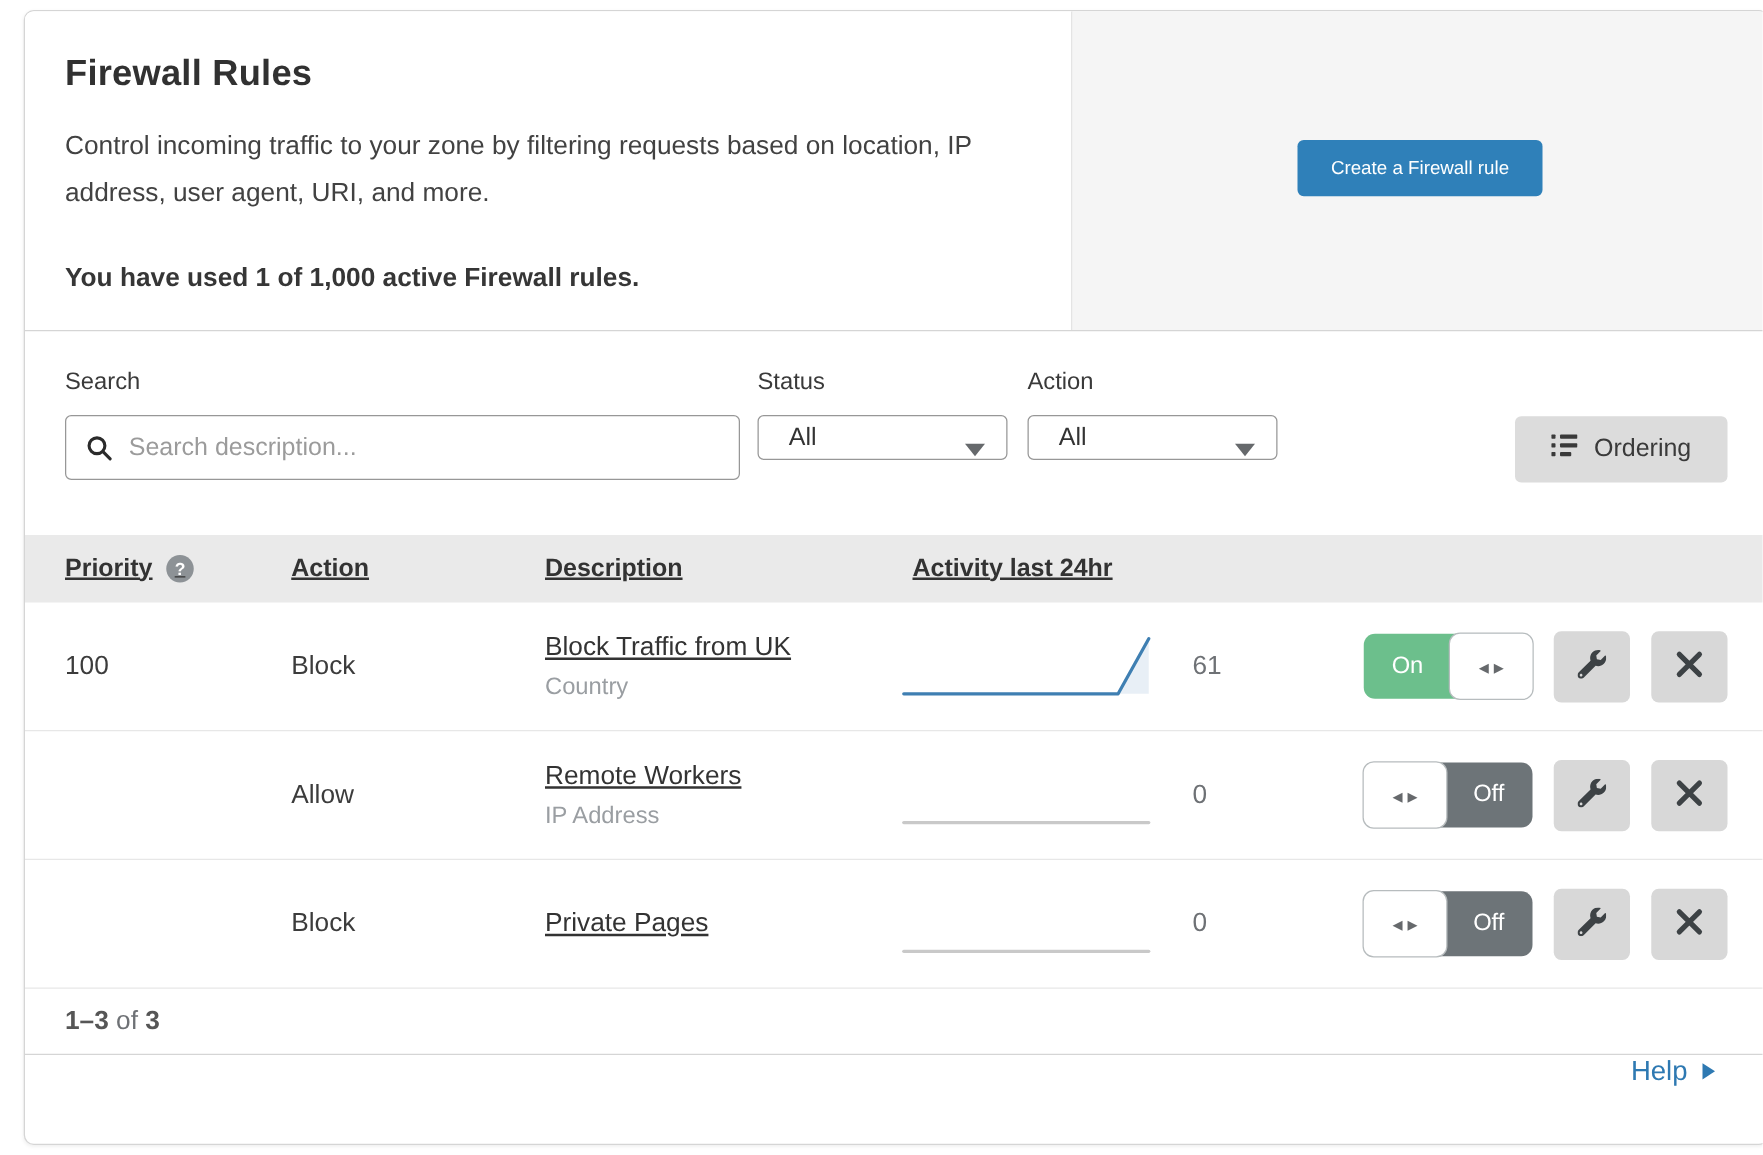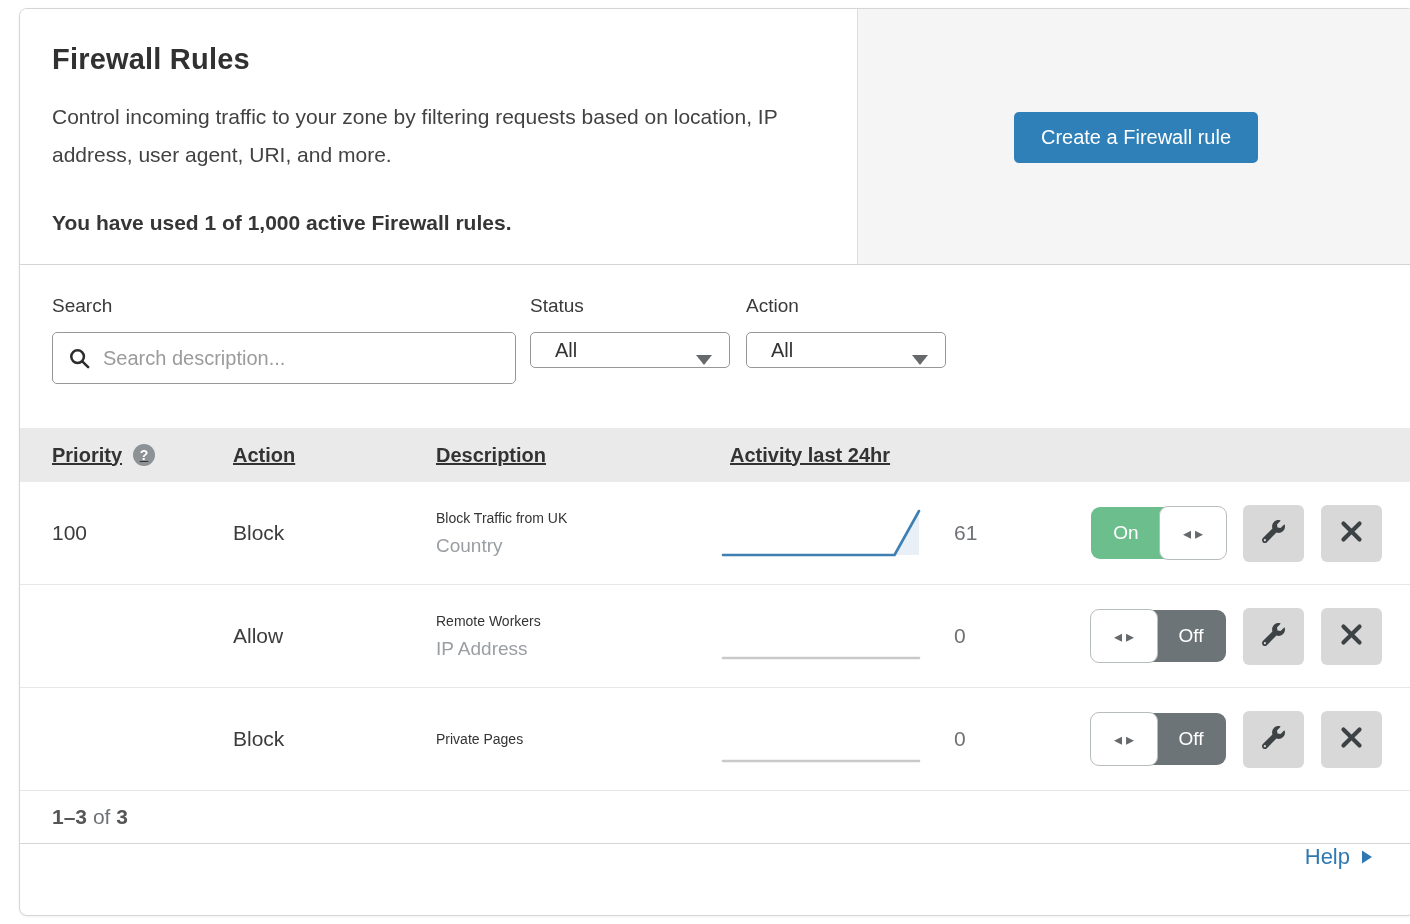--- a/index.html
+++ b/index.html
@@ -26,28 +26,28 @@
   }
   
   .header{display:flex;height:256px;border-bottom:1px solid var(--border);}
   .header-left{width:838px;padding:34px 60px 0 32px;background:#fff;border-right:1px solid #dcdcdc;}
   .page-title{font-size:29px;font-weight:bold;color:#313131;letter-spacing:.2px;}
   .page-desc{margin-top:22px;font-size:21px;line-height:38px;color:#424242;max-width:765px;}
   .usage-note{margin-top:37px;font-size:21px;font-weight:bold;color:#363636;}
   .header-right{flex:1;background:#f5f5f5;display:flex;align-items:flex-start;justify-content:center;}
   .create-btn{
     margin-top:103px;background:var(--accent);color:#fff;border:none;border-radius:5px;
-    font-size:20px;padding:14px 27px;cursor:pointer;font-family:inherit;
+    font-size:15px;padding:14px 27px;cursor:pointer;font-family:inherit;
   }
   
   .filters{height:163px;padding:30px 32px 3px 32px;display:flex;align-items:flex-start;}
   .filter-col{display:flex;flex-direction:column;}
   .filter-label{font-size:19px;color:#3a3a3a;margin-bottom:15px;}
   .search-box{
-    position:relative;width:464px;height:52px;border:1px solid #979797;border-radius:5px;
+    position:relative;width:540px;height:52px;border:1px solid #979797;border-radius:5px;
     display:flex;align-items:center;background:#fff;
   }
   .search-box input{
     border:none;outline:none;flex:1;height:100%;font-size:20px;color:#333;
     font-family:inherit;padding-left:50px;background:transparent;border-radius:5px;
   }
   .search-box input::placeholder{color:#9b9b9b;}
   .search-icon{position:absolute;left:15px;top:14px;}
   .select-box{
     position:relative;width:200px;height:36px;border:1px solid #979797;border-radius:5px;
@@ -75,21 +75,21 @@
   }
   .thead{height:54px;background:#eaeaea;font-weight:bold;font-size:20px;color:#333;text-decoration:underline;}
   .th-activity{padding-left:10px;}
   .priority-head{display:flex;align-items:center;gap:11px;}
   .q-badge{
     width:22px;height:22px;border-radius:50%;background:#8d9296;color:#fff;
     font-size:14px;font-weight:bold;display:inline-flex;align-items:center;justify-content:center;
     cursor:pointer;
   }
   .rule-row{height:103px;border-bottom:1px solid var(--row-border);font-size:21px;color:#3c3c3c;}
-  .desc-title{font-size:14px;color:#333;}
+  .desc-title{font-size:21px;color:#333;text-decoration:underline;}
   .desc-sub{font-size:19px;color:var(--muted);margin-top:9px;}
   .spark{width:205px;height:58px;}
   .count{font-size:21px;color:#6e7175;padding-left:2px;}
   .controls{display:flex;align-items:center;justify-content:flex-end;gap:17px;}
   
   .toggle{position:relative;width:135px;height:52px;border-radius:9px;cursor:pointer;}
   .toggle .toggle-label{
     position:absolute;top:0;height:100%;width:70px;display:flex;align-items:center;
     justify-content:center;color:#fff;font-size:19px;
   }
@@ -154,20 +154,33 @@
       </div>
     </div>
     <div class="filter-col gap16">
       <span class="filter-label">Action</span>
       <div class="select-box">
         <span>All</span>
         <span class="caret"></span>
       </div>
     </div>
     <div class="spacer"></div>
+    <button class="ordering-btn">
+      <span>
+        <svg width="21" height="19" viewBox="0 0 21 19" fill="#3a3a3a">
+          <rect x="0" y="0.5" width="3.4" height="3.4" rx="0.6"></rect>
+            <rect x="7" y="0.5" width="14" height="3.4" rx="0.8"></rect>
+          <rect x="0" y="7.5" width="3.4" height="3.4" rx="0.6"></rect>
+            <rect x="7" y="7.5" width="14" height="3.4" rx="0.8"></rect>
+          <rect x="0" y="14.5" width="3.4" height="3.4" rx="0.6"></rect>
+            <rect x="7" y="14.5" width="9" height="3.4" rx="0.8"></rect>
+        </svg>
+      </span>
+      <span>Ordering</span>
+    </button>
   </div>
 
   <div class="grid thead">
     <div class="priority-head">
       <span>Priority</span>
       <span class="q-badge">?</span>
     </div>
     <div>Action</div>
     <div>Description</div>
     <div class="th-activity">Activity last 24hr</div>

